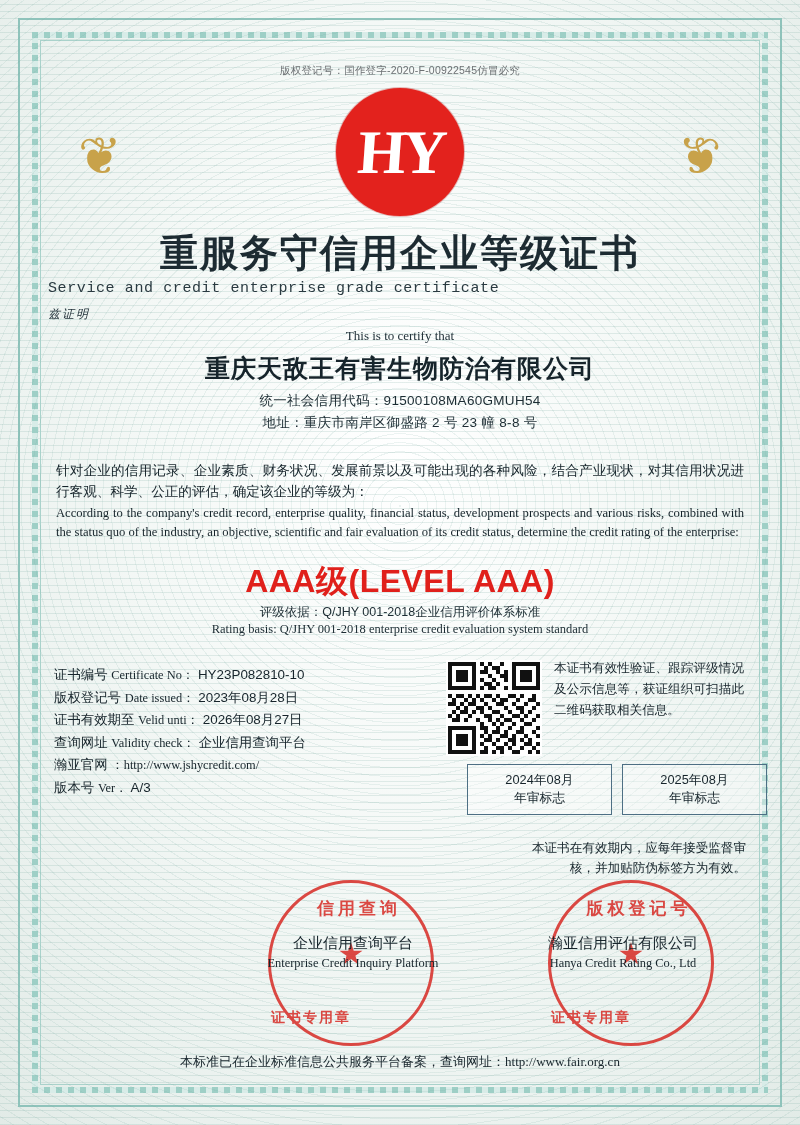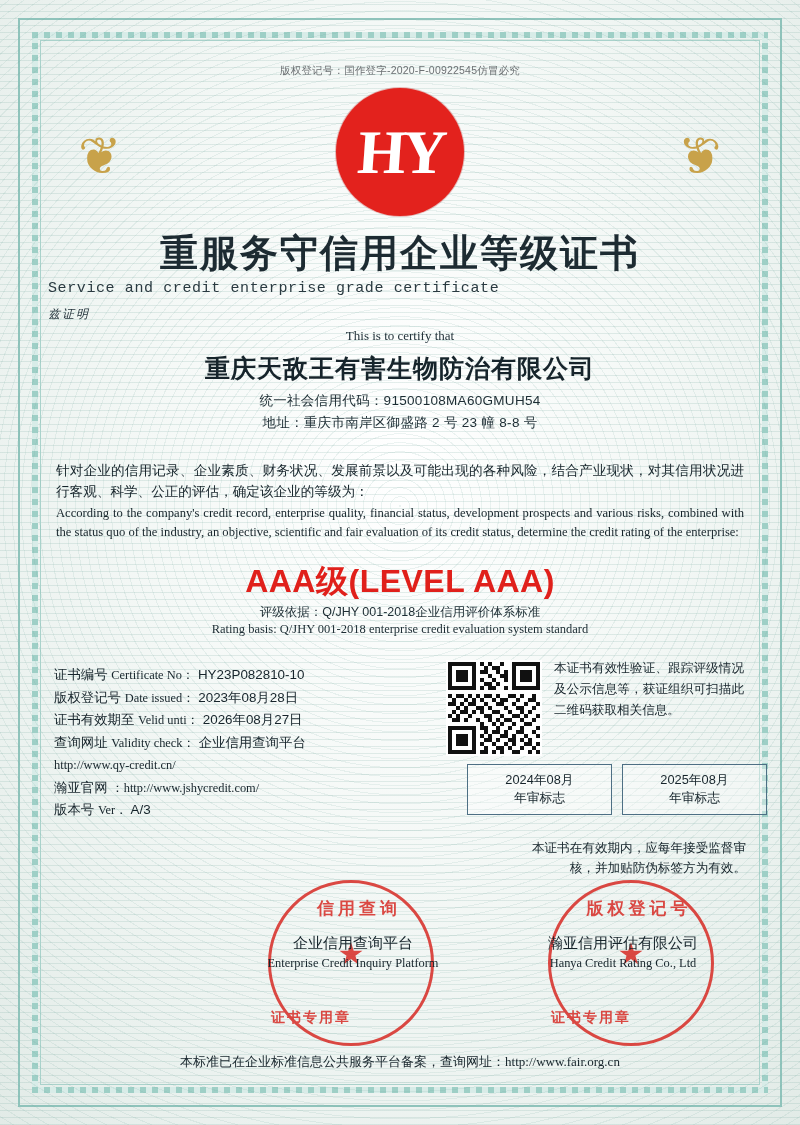--- a/index.html
+++ b/index.html
@@ -251,23 +251,20 @@
       </div>
       <div>
         <span>证书有效期至</span>
         <span class="lbl-en">Velid unti：</span>
         <span>2026年08月27日</span>
       </div>
       <div>
         <span>查询网址</span>
         <span class="lbl-en">Validity check：</span>
         <span>企业信用查询平台</span>
-      </div>
-      <div>
-        <span class="lbl-en">http://www.qy-credit.cn/</span>
       </div>
       <div>
         <span>瀚亚官网</span>
         <span class="lbl-en">：http://www.jshycredit.com/</span>
       </div>
       <div>
         <span>版本号</span>
         <span class="lbl-en">Ver．</span>
         <span>A/3</span>
       </div>

